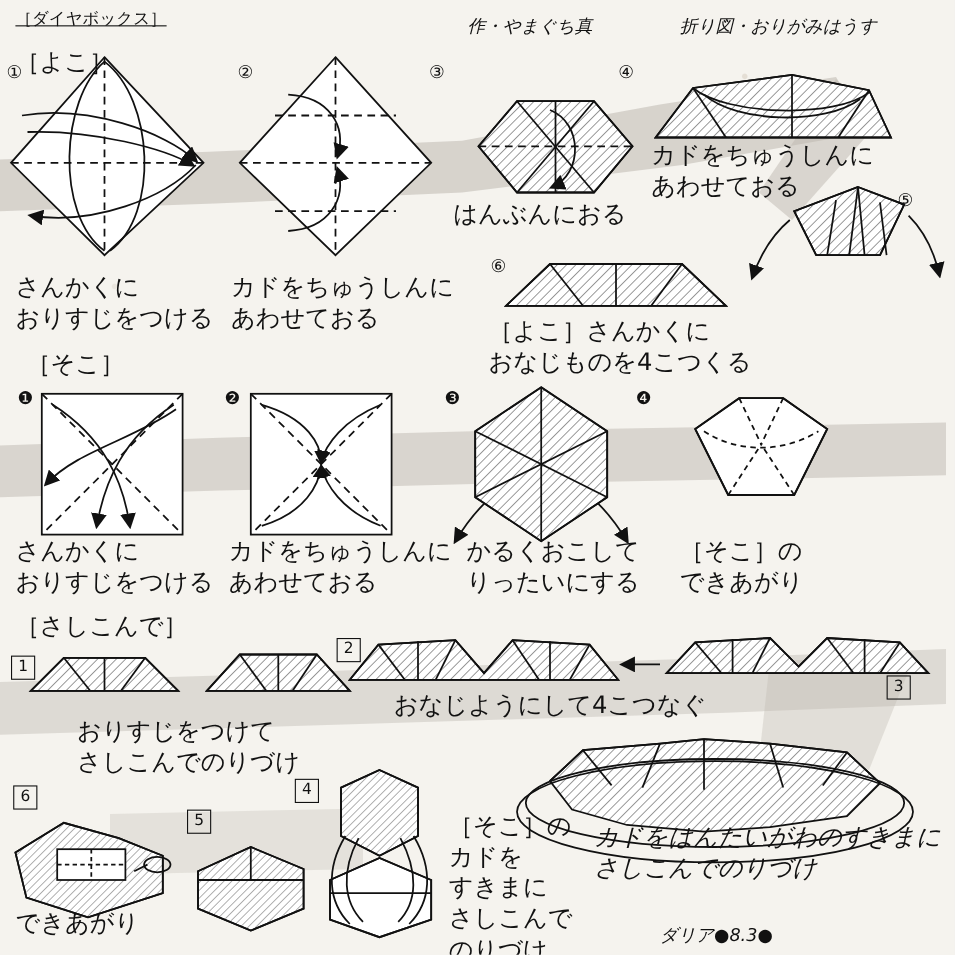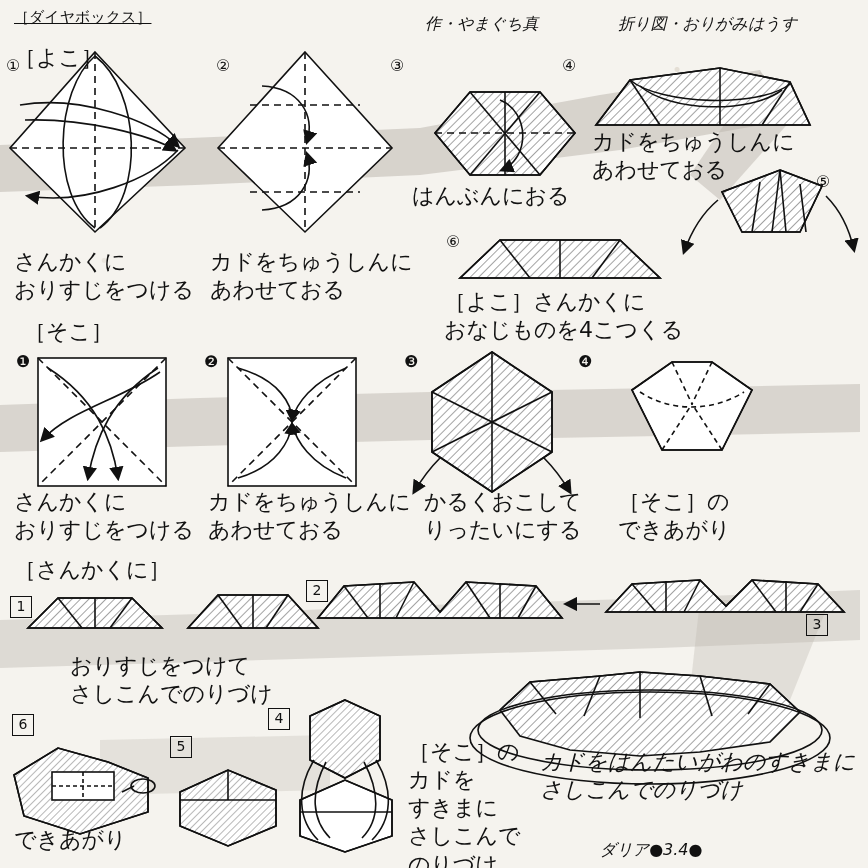--- a/index.html
+++ b/index.html
@@ -280,35 +280,36 @@
 
   <div class="lbl t17 jp" style="left:14px;top:488px;">さんかくに
 おりすじをつける</div>
   <div class="lbl t17 jp" style="left:208px;top:488px;">カドをちゅうしんに
 あわせておる</div>
   <div class="lbl t17 jp" style="left:424px;top:488px;">かるくおこして
 りったいにする</div>
   <div class="lbl t17 jp" style="left:618px;top:488px;">［そこ］の
 できあがり</div>
 
-  <div class="lbl t17 jp" style="left:14px;top:556px;">［さんかくに］</div>
+  <div class="lbl t17 jp" style="left:14px;top:556px;">［さしこんで］</div>
 
   <div class="num-square" style="left:10px;top:596px;">1</div>
   <div class="num-square" style="left:306px;top:580px;">2</div>
   <div class="num-square" style="left:806px;top:614px;">3</div>
   <div class="num-square" style="left:268px;top:708px;">4</div>
   <div class="num-square" style="left:170px;top:736px;">5</div>
   <div class="num-square" style="left:12px;top:714px;">6</div>
 
   <div class="lbl t17 jp" style="left:70px;top:652px;">おりすじをつけて
 さしこんでのりづけ</div>
+  <div class="lbl t17 jp" style="left:358px;top:628px;">おなじようにして4こつなぐ</div>
   <div class="lbl t17 jp" style="left:540px;top:748px;font-style:italic;">カドをはんたいがわのすきまに
 さしこんでのりづけ</div>
   <div class="lbl t17 jp" style="left:408px;top:738px;">［そこ］の
 カドを
 すきまに
 さしこんで
 のりづけ</div>
   <div class="lbl t17 jp" style="left:14px;top:826px;">できあがり</div>
 
-  <div class="lbl t16 jp" style="left:600px;top:840px;">ダリア●3.4●</div>
+  <div class="lbl t16 jp" style="left:600px;top:840px;">ダリア●8.3●</div>
 
 </div>
 
 </body></html>

